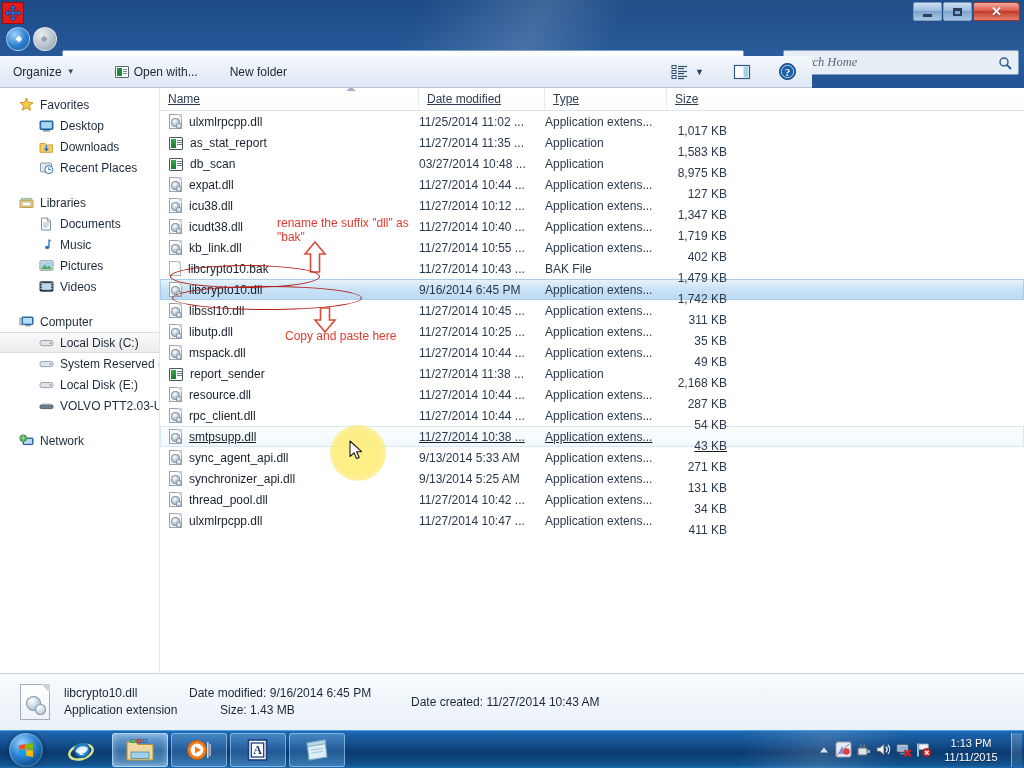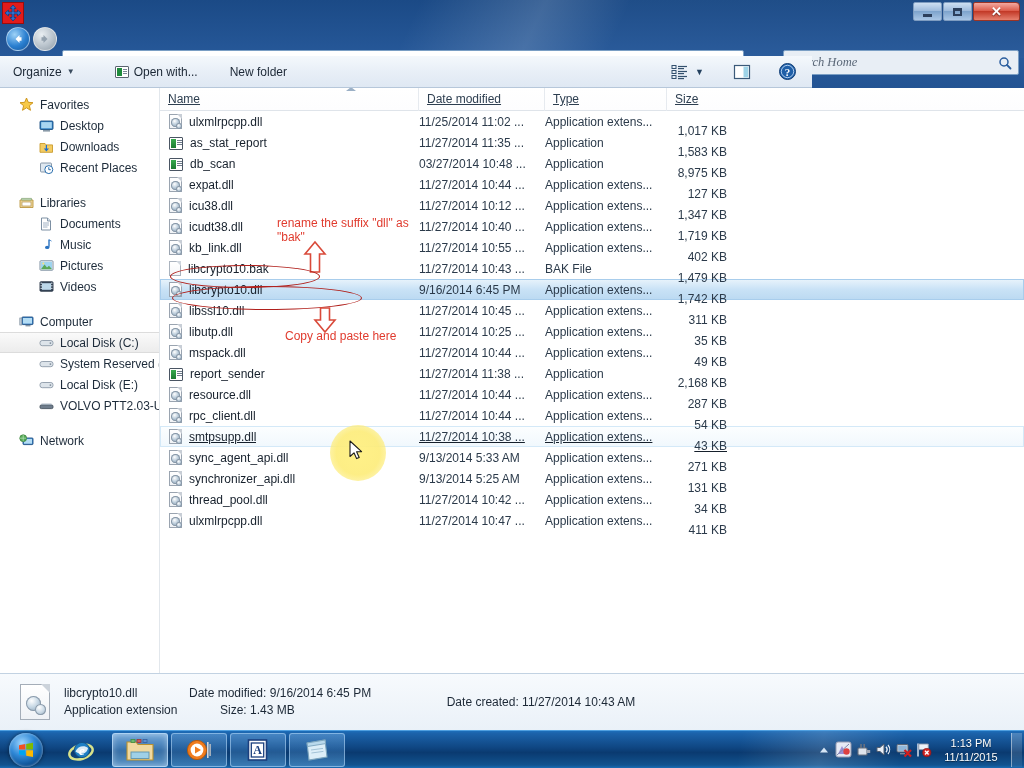--- a/index.html
+++ b/index.html
@@ -280,21 +280,21 @@
   .details .dicon .g2 {
     position:absolute; left:14px; top:19px; width:11px; height:11px; border-radius:50%;
     background: radial-gradient(circle at 38% 32%, #ffffff 0%, #ccdbe7 48%, #8ea3b5 100%);
     box-shadow: 0 0 0 1px #8b9bab inset;
   }
   .dcol { display: flex; flex-direction: column; justify-content:center; }
   .dline { font-size: 12px; color: #1c2836; line-height: 17px; white-space: nowrap; }
   .dlabel { color:#1c2836; }
   .dcol.c1 { width: 125px; }
   .dcol.c2 { width: 222px; }
-  .dcol.c3 { width: 260px; align-items: center; }
+  .dcol.c3 { width: 260px; }
   .dcol.c2 .dline.second { padding-left: 31px; }
 
   
   .taskbar {
     position: absolute; left: 0; top: 730px; width: 1024px; height: 38px;
     background: linear-gradient(180deg, #1c6fbb 0%, #1c63ab 6%, #0f4682 45%, #0a3a70 58%, #12538f 92%, #1a6cb4 100%);
     border-top: 1px solid #4f9fe0;
     display: flex; align-items: center;
   }
   .taskbar::after {

